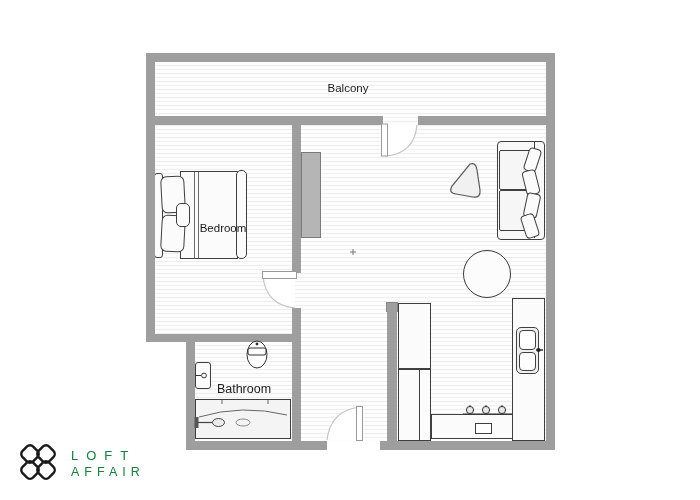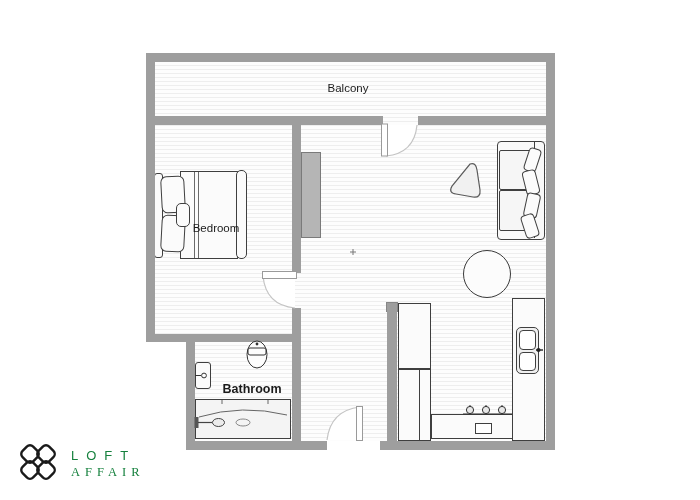--- a/index.html
+++ b/index.html
@@ -11,21 +11,21 @@
   .notch-cover{left:138px;top:342px;width:48px;height:118px;background:#fff;}
   .wall{background:#9e9e9e;}
   .wall-cap{background:#868686;}
   .furn{background:#fbfbfb;border:1px solid #3f3f3f;box-sizing:border-box;}
   .gray-box{background:#b5b5b5;border:1px solid #7a7a7a;box-sizing:border-box;}
   .room-label{color:#1b1b1b;font-size:11.5px;white-space:nowrap;transform:translate(-50%,-50%);}
   .room-label.big{font-size:12.5px;}
   .svg-overlay{left:0;top:0;width:700px;height:500px;pointer-events:none;}
   .logo-text{left:71px;top:448px;color:#15803d;}
   .logo-line1{font-size:13px;letter-spacing:8px;font-weight:500;line-height:16px;}
-  .logo-line2{font-size:12.5px;letter-spacing:5px;font-weight:500;line-height:16px;font-family:Liberation Serif, serif;}
+  .logo-line2{font-size:12.5px;letter-spacing:5px;font-weight:500;line-height:16px;}
 </style>
 </head>
 <body>
 
 <div class="canvas">
 
   <div class="abs floor"></div>
   <div class="abs notch-cover"></div>
 
   <div class="abs furn" style="left:154px;top:173px;width:9px;height:85px;border-radius:3px;"></div>
@@ -140,21 +140,21 @@
 
     <g transform="translate(20,444)" fill="none" stroke="#1a1a1a" stroke-width="2.4">
       <rect x="2.5" y="2.5" width="15" height="15" rx="4.5" transform="rotate(45 10 10)"></rect>
       <rect x="18.5" y="2.5" width="15" height="15" rx="4.5" transform="rotate(45 26 10)"></rect>
       <rect x="2.5" y="18.5" width="15" height="15" rx="4.5" transform="rotate(45 10 26)"></rect>
       <rect x="18.5" y="18.5" width="15" height="15" rx="4.5" transform="rotate(45 26 26)"></rect>
     </g>
   </svg>
 
   <div class="abs room-label" style="left:348px;top:88px;">Balcony</div>
-  <div class="abs room-label" style="left:216px;top:228px;">Bedroom</div>
-  <div class="abs room-label big" style="left:252px;top:389px;font-weight:bold;">Bathroom</div>
+  <div class="abs room-label" style="left:223px;top:228px;">Bedroom</div>
+  <div class="abs room-label big" style="left:244px;top:389px;">Bathroom</div>
 
   <div class="abs logo-text">
     <div class="logo-line1">LOFT</div>
     <div class="logo-line2">AFFAIR</div>
   </div>
 
 </div>
 
 </body></html>

